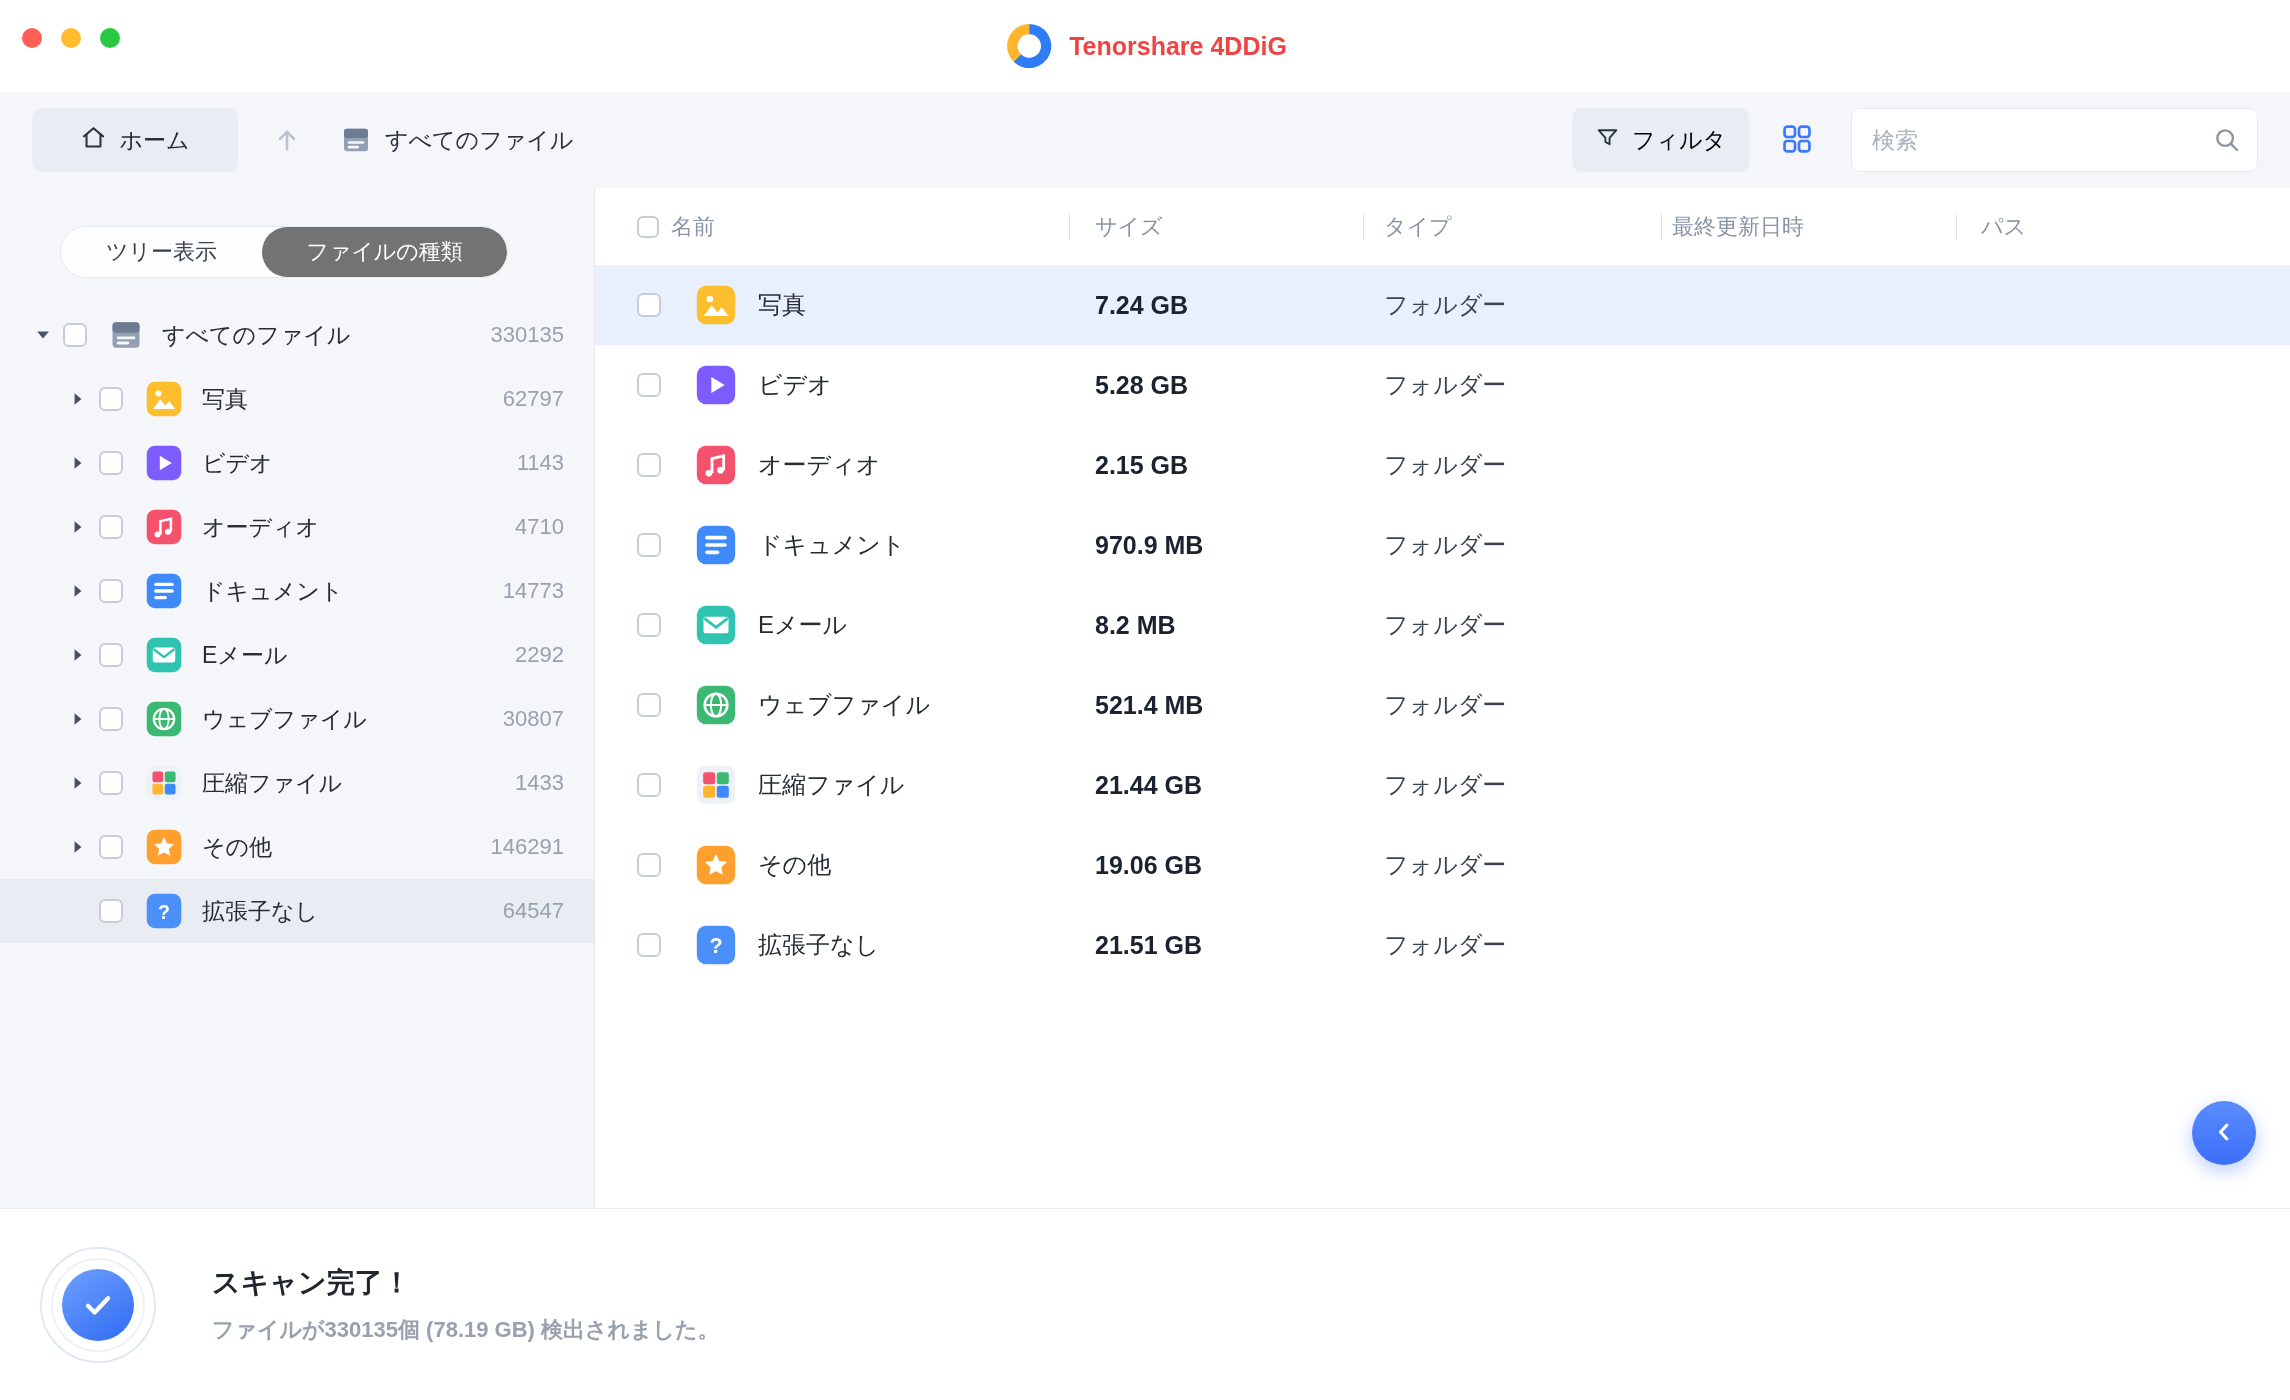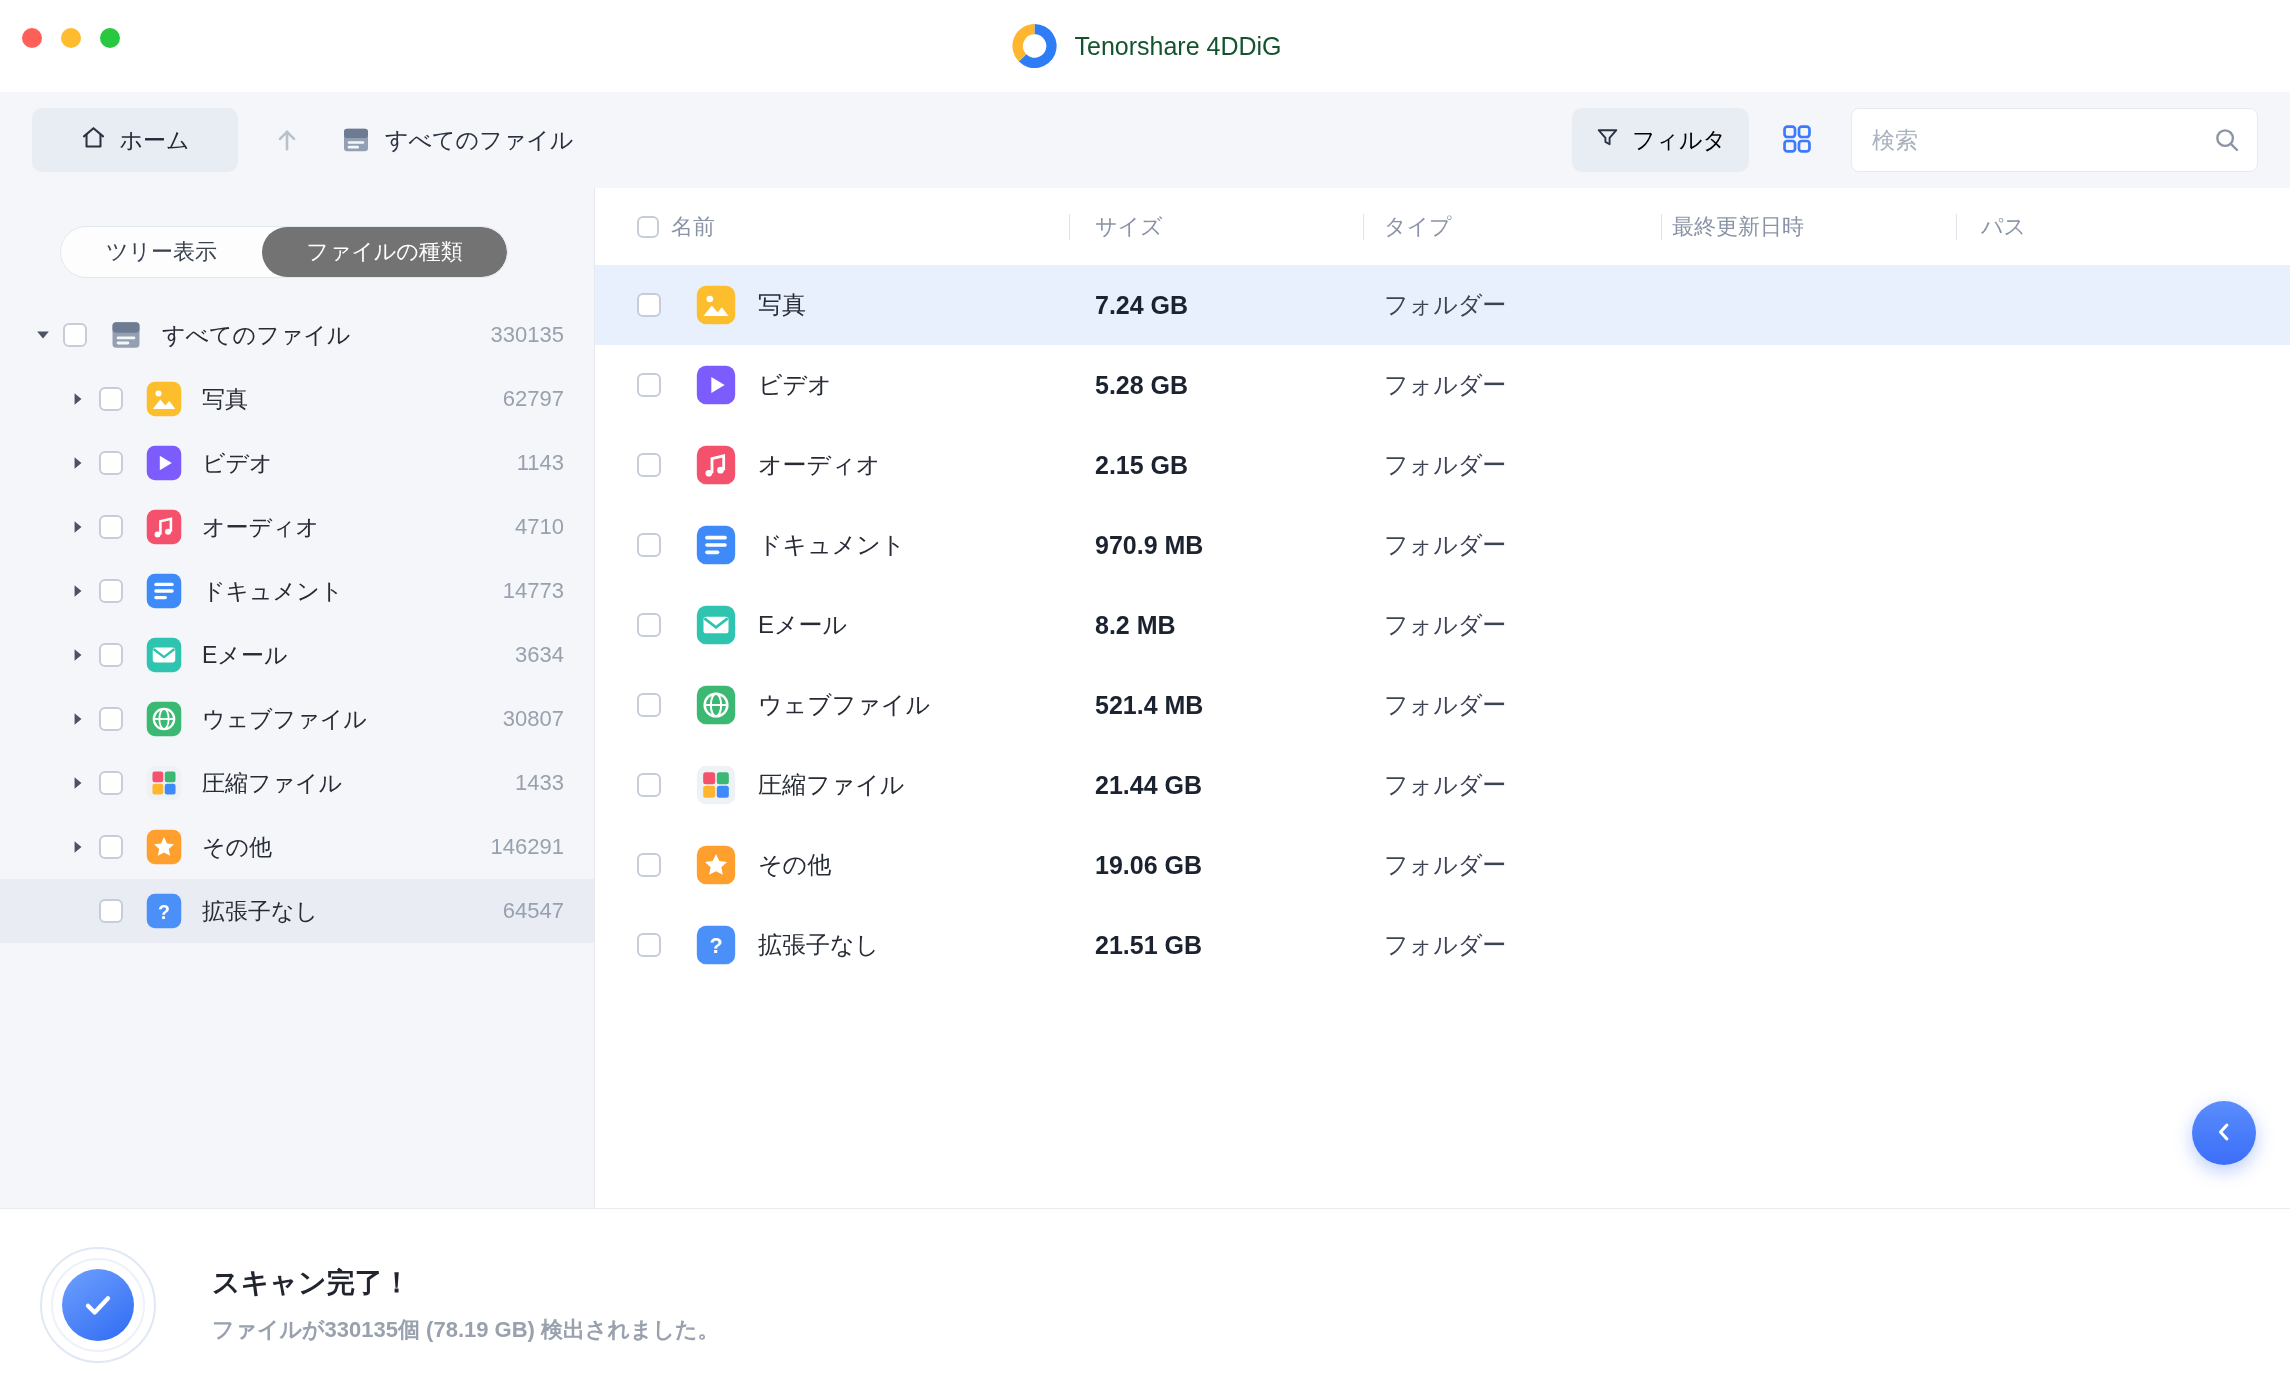--- a/index.html
+++ b/index.html
@@ -13,21 +13,21 @@
   
   .titlebar { height:92px; background:#ffffff; position:relative; flex:none; }
   .traffic { position:absolute; left:22px; top:28px; display:flex; gap:19px; }
   .light { width:20px; height:20px; border-radius:50%; }
   .light.red { background:#ff5f57; }
   .light.yellow { background:#febc2e; }
   .light.green { background:#28c840; }
   .title-center { position:absolute; left:50%; top:50%; transform:translate(-50%,-50%);
     display:flex; align-items:center; gap:14px; }
   .app-logo { width:52px; height:52px; }
-  .app-title { font-size:25px; font-weight:400; color:#14532d; }
+  .app-title { font-size:25px; font-weight:700; color:#ef4444; }
 
   
   .toolbar { height:96px; flex:none; display:flex; align-items:center; padding:0 32px; }
   .home-btn { display:flex; align-items:center; justify-content:center; gap:12px;
     width:206px; height:64px; border:none; border-radius:10px; background:#e8ecf3;
     font-size:23px; color:#222836; cursor:pointer; font-family:inherit; }
   .up-arrow { margin-left:34px; width:30px; height:30px; display:flex; align-items:center; justify-content:center; }
   .breadcrumb { display:flex; align-items:center; margin-left:38px; gap:13px; }
   .breadcrumb .bc-icon { width:32px; height:32px; }
   .breadcrumb .bc-label { font-size:23px; color:#2a3040; }
@@ -291,21 +291,21 @@
                 <path d="M3.4 1.6l5.2 4.4-5.2 4.4z" fill="#4a5263"></path>
               </svg>
     </span>
     <span class="cb"></span>
     <span class="file-icon"><svg viewBox="0 0 24 24" width="100%" height="100%">
                 <rect x="0.5" y="0.5" width="23" height="23" rx="5.5" fill="#2ec4b0"></rect>
                 <rect x="4.5" y="7" width="15" height="10" rx="1.6" fill="#fff"></rect>
                 <path d="M5 8l7 5.4L19 8" stroke="#2ec4b0" stroke-width="1.6" fill="none"></path>
               </svg></span>
     <span class="tree-label">Eメール</span>
-    <span class="tree-count">3634</span>
+    <span class="tree-count">2292</span>
   </div>
 
   <div class="tree-row child">
     <span class="caret">
       <svg width="16" height="16" viewBox="0 0 12 12">
                 <path d="M3.4 1.6l5.2 4.4-5.2 4.4z" fill="#4a5263"></path>
               </svg>
     </span>
     <span class="cb"></span>
     <span class="file-icon"><svg viewBox="0 0 24 24" width="100%" height="100%">

